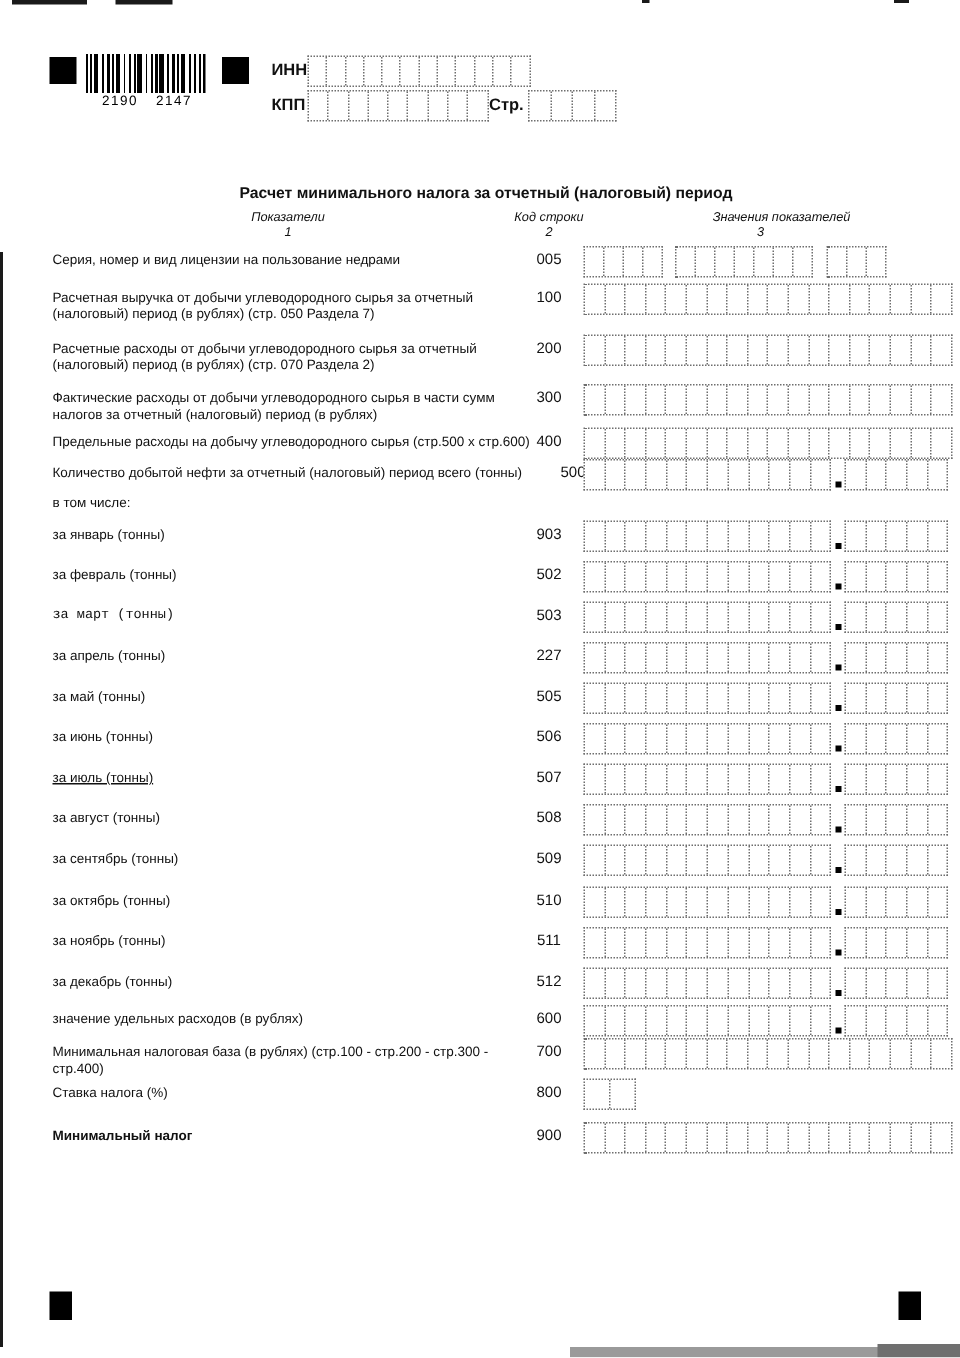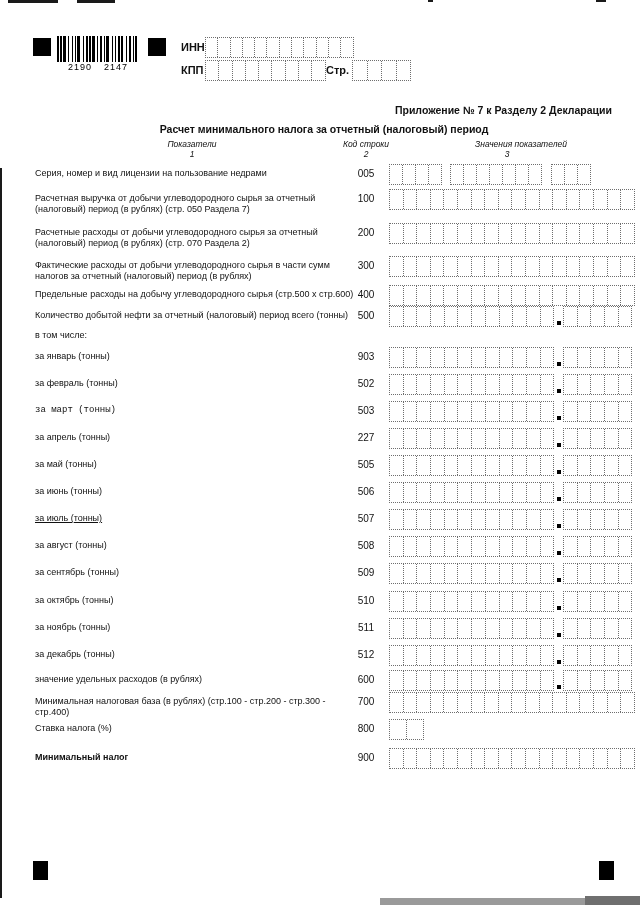--- a/index.html
+++ b/index.html
@@ -91,21 +91,20 @@
   <span class="fld-label" style="left:326px;top:64px;">Стр.</span>
   <div class="abs" id="str-cells" style="left:352px;top:60px;">
       <div class="group">
         <div class="cell" style="width: 13.5px;"></div>
         <div class="cell" style="width: 13.5px;"></div>
         <div class="cell" style="width: 13.5px;"></div>
         <div class="cell" style="width: 13.5px;"></div>
       </div>
     </div>
 
-  <div class="appendix">Приложение № 7 к Разделу 2 Декларации</div>
   <div class="title">Расчет минимального налога за отчетный (налоговый) период</div>
 
   <div class="col-head" style="left:122px;width:140px;">Показатели</div>
   <div class="col-num" style="left:122px;width:140px;">1</div>
   <div class="col-head" style="left:316px;width:100px;">Код строки</div>
   <div class="col-num" style="left:316px;width:100px;">2</div>
   <div class="col-head" style="left:441px;width:160px;">Значения показателей</div>
   <div class="col-num" style="left:427px;width:160px;">3</div>
 
   <div id="rows-host">
@@ -223,21 +222,21 @@
           <div class="cell" style="width: 12.6px;"></div>
           <div class="cell" style="width: 12.6px;"></div>
           <div class="cell" style="width: 12.6px;"></div>
           <div class="cell" style="width: 12.6px;"></div>
           <div class="cell" style="width: 12.6px;"></div>
           <div class="cell" style="width: 12.6px;"></div>
           <div class="cell" style="width: 12.6px;"></div>
         </div>
       </div>
       <div class="row-label" style="top: 310px;">Количество добытой нефти за отчетный (налоговый) период всего (тонны)</div>
-      <div class="row-code" style="top: 310px;">500</div>
+      <div class="row-code" style="top: 310px; padding-left: 16px;">500</div>
       <div class="cells-flex" style="left: 389px; top: 306px;">
         <div class="group">
           <div class="cell" style="width: 12.7px;"></div>
           <div class="cell" style="width: 12.7px;"></div>
           <div class="cell" style="width: 12.7px;"></div>
           <div class="cell" style="width: 12.7px;"></div>
           <div class="cell" style="width: 12.7px;"></div>
           <div class="cell" style="width: 12.7px;"></div>
           <div class="cell" style="width: 12.7px;"></div>
           <div class="cell" style="width: 12.7px;"></div>

